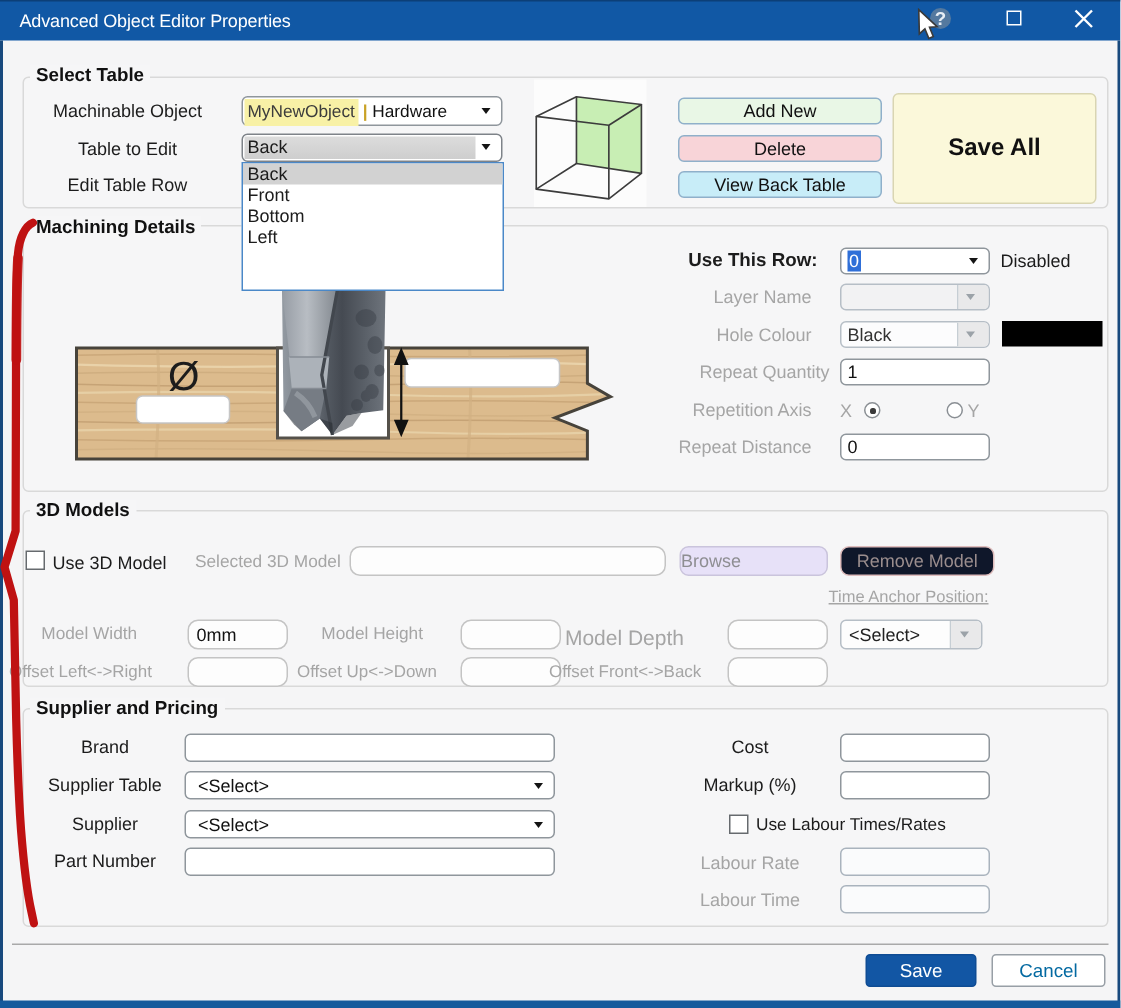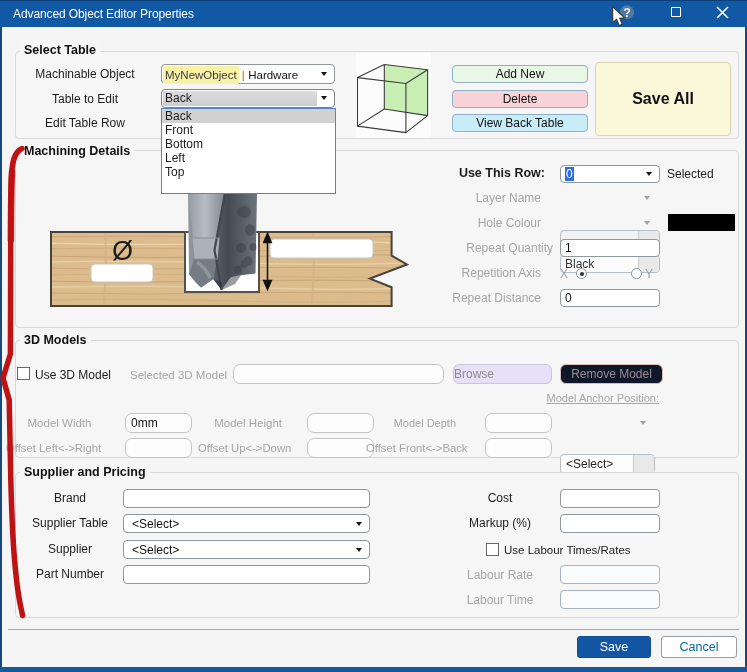--- a/index.html
+++ b/index.html
@@ -9,21 +9,21 @@
 .gb { position:absolute; border:1px solid #d9d9d9; border-radius:4px; background:#f6f6f7; }
 .gl { position:absolute; font-weight:bold; background:#f6f6f7; padding:0 4px; font-size:12.5px; color:#111; z-index:2; }
 .lbl { position:absolute; white-space:nowrap; }
 .ctr { text-align:center; }
 .rt { text-align:right; }
 .dis { color:#a5a5a5; }
 .tb { position:absolute; background:#fff; border:1px solid #8f969c; border-radius:4px; padding:1px 4px; font-size:12px; color:#111; }
 .tbd { position:absolute; background:#fafbfc; border:1px solid #a9b3bd; border-radius:4px; }
 .tbr { position:absolute; background:#fdfdfd; border:1px solid #c4c4c4; border-radius:7px; }
 .cmb { position:absolute; background:#fff; border:1px solid #8f969c; border-radius:4px; padding:1px 4px; color:#111; }
-.cmbd { position:absolute; background:#f2f2f3; border:1px solid #b6bec6; border-radius:4px;margin-top:41px; }
+.cmbd { position:absolute; background:#f2f2f3; border:1px solid #b6bec6; border-radius:4px; }
 .cmbd .ab { position:absolute; right:0; top:0; bottom:0; width:21px; background:#e9e9ea; border-left:1px solid #c6ced4; border-radius:0 3px 3px 0; }
 .arr { position:absolute; width:0; height:0; border-left:3.5px solid transparent; border-right:3.5px solid transparent; border-top:4.5px solid #141414; }
 .arrg { position:absolute; width:0; height:0; border-left:3.5px solid transparent; border-right:3.5px solid transparent; border-top:4.5px solid #9ba2a8; }
 .btn { position:absolute; border:1px solid #8fb0ca; border-radius:4px; text-align:center; color:#111; }
 .chk { position:absolute; width:13px; height:13px; background:#fff; border:1px solid #666a6e; }
 .rad { position:absolute; width:11px; height:11px; background:#fff; border:1px solid #8a8f94; border-radius:50%; }
 </style>
 </head>
 <body>
 
@@ -58,21 +58,20 @@
 <div class="abs" style="left:163px;top:91px;width:154px;height:15px;background:linear-gradient(#dcdcdc,#cecece);padding:0 2px;line-height:15px;">Back</div>
 <div class="arr" style="left:321px;top:96px;"></div>
 
 <div class="lbl ctr" style="left:30px;top:116px;width:110px;">Edit Table Row</div>
 
 <div class="abs" style="left:161px;top:108px;width:175px;height:86px;background:#fff;border:1px solid #4a88c8;z-index:10;">
   <div style="height:14px;background:#d2d2d2;padding-left:3px;line-height:14px;">Back</div>
   <div style="height:14px;padding-left:3px;line-height:14px;">Front</div>
   <div style="height:14px;padding-left:3px;line-height:14px;">Bottom</div>
   <div style="height:14px;padding-left:3px;line-height:14px;">Left</div>
-  <div style="height:14px;padding-left:3px;line-height:14px;">Top</div>
 </div>
 
 <div class="abs" style="left:356px;top:53px;width:75px;height:85px;background:#fcfcfc;"></div>
 <svg class="abs" style="left:356px;top:53px;" width="75" height="85" viewBox="0 0 75 85">
   <polygon points="28.3,11.5 71.6,16.7 71.6,62.6 28.3,56" fill="#c8eeb4"></polygon>
   <g stroke="#3c3c3c" stroke-width="1.1" fill="none" stroke-linejoin="round">
     <polygon points="1.5,24.6 28.3,11.5 71.6,16.7 49.9,30.5"></polygon>
     <polygon points="1.5,73.1 28.3,56 71.6,62.6 49.9,79.6"></polygon>
     <line x1="1.5" y1="24.6" x2="1.5" y2="73.1"></line>
     <line x1="28.3" y1="11.5" x2="28.3" y2="56"></line>
@@ -159,21 +158,21 @@
   <g stroke="#111" stroke-width="1.5" fill="#111">
     <line x1="222.5" y1="49" x2="222.5" y2="94"></line>
     <polygon points="222.5,43.5 218.7,52.5 226.3,52.5"></polygon>
     <polygon points="222.5,99.5 218.7,90.5 226.3,90.5"></polygon>
   </g>
 </svg>
 
 <div class="lbl rt" style="left:380px;top:166px;width:165px;font-weight:bold;font-size:12.5px;">Use This Row:</div>
 <div class="cmb" style="left:560px;top:165px;width:100px;height:18px;"><span style="background:#2f6fd8;color:#fff;padding:0 1px;">0</span></div>
 <div class="arr" style="left:646px;top:172px;"></div>
-<div class="lbl" style="left:667px;top:167px;">Selected</div>
+<div class="lbl" style="left:667px;top:167px;">Disabled</div>
 
 <div class="lbl rt dis" style="left:400px;top:191px;width:141px;">Layer Name</div>
 <div class="cmbd" style="left:560px;top:189px;width:100px;height:18px;">
     <span class="ab"></span>
   </div>
 <div class="arrg" style="left:644px;top:196px;"></div>
 
 <div class="lbl rt dis" style="left:400px;top:216px;width:141px;">Hole Colour</div>
 <div class="cmbd" style="left:560px;top:214px;width:100px;height:18px;background:#fcfcfd;padding:1px 4px;color:#333;">Black<span class="ab"></span></div>
 <div class="arrg" style="left:644px;top:221px;"></div>
@@ -194,27 +193,27 @@
 
 <div class="gb" style="left:15px;top:340px;width:724px;height:118px;"></div>
 <div class="gl" style="left:20px;top:333px;">3D Models</div>
 
 <div class="chk" style="left:17px;top:367px;"></div>
 <div class="lbl" style="left:35px;top:368px;">Use 3D Model</div>
 <div class="lbl dis" style="left:130px;top:369px;font-size:11.5px;">Selected 3D Model</div>
 <div class="tbr" style="left:233px;top:364px;width:211px;height:20px;"></div>
 <div class="abs" style="left:453px;top:364px;width:99px;height:20px;background:#e7e1f8;border:1px solid #cac4dc;border-radius:6px;line-height:18px;color:#8e8e92;">Browse</div>
 <div class="abs" style="left:560px;top:364px;width:103px;height:20px;background:#0f172a;border:1px solid #debcbc;border-radius:6px;text-align:center;line-height:18px;color:#9a8d8d;">Remove Model</div>
-<div class="lbl dis" style="left:528px;top:392px;width:131px;text-align:right;text-decoration:underline;font-size:11px;">Model Anchor Position:</div>
+<div class="lbl dis" style="left:528px;top:392px;width:131px;text-align:right;text-decoration:underline;font-size:11px;">Time Anchor Position:</div>
 
 <div class="lbl rt dis" style="left:20px;top:417px;width:79px;font-size:11.5px;text-align:center;">Model Width</div>
 <div class="tbr" style="left:125px;top:413px;width:67px;height:20px;padding:2px 5px;color:#111;">0mm</div>
 <div class="lbl rt dis" style="left:198px;top:417px;width:84px;font-size:11.5px;">Model Height</div>
 <div class="tbr" style="left:307px;top:413px;width:67px;height:20px;"></div>
-<div class="lbl rt dis" style="left:376px;top:417px;width:80px;font-size:11px;">Model Depth</div>
+<div class="lbl rt dis" style="left:376px;top:417px;width:80px;font-size:14px;">Model Depth</div>
 <div class="tbr" style="left:485px;top:413px;width:67px;height:20px;"></div>
 <div class="cmbd" style="left:560px;top:413px;width:95px;height:20px;background:#fdfdfd;padding:2px 5px;color:#222;">&lt;Select&gt;<span class="ab"></span></div>
 <div class="arrg" style="left:640px;top:421px;"></div>
 
 <div class="lbl rt dis" style="left:6px;top:442px;width:93px;font-size:11.3px;">Offset Left&lt;-&gt;Right</div>
 <div class="tbr" style="left:125px;top:438px;width:67px;height:20px;"></div>
 <div class="lbl rt dis" style="left:198px;top:442px;width:84px;font-size:11.3px;">Offset Up&lt;-&gt;Down</div>
 <div class="tbr" style="left:307px;top:438px;width:67px;height:20px;"></div>
 <div class="lbl rt dis" style="left:366px;top:442px;width:90px;font-size:11.3px;">Offset Front&lt;-&gt;Back</div>
 <div class="tbr" style="left:485px;top:438px;width:67px;height:20px;"></div>

